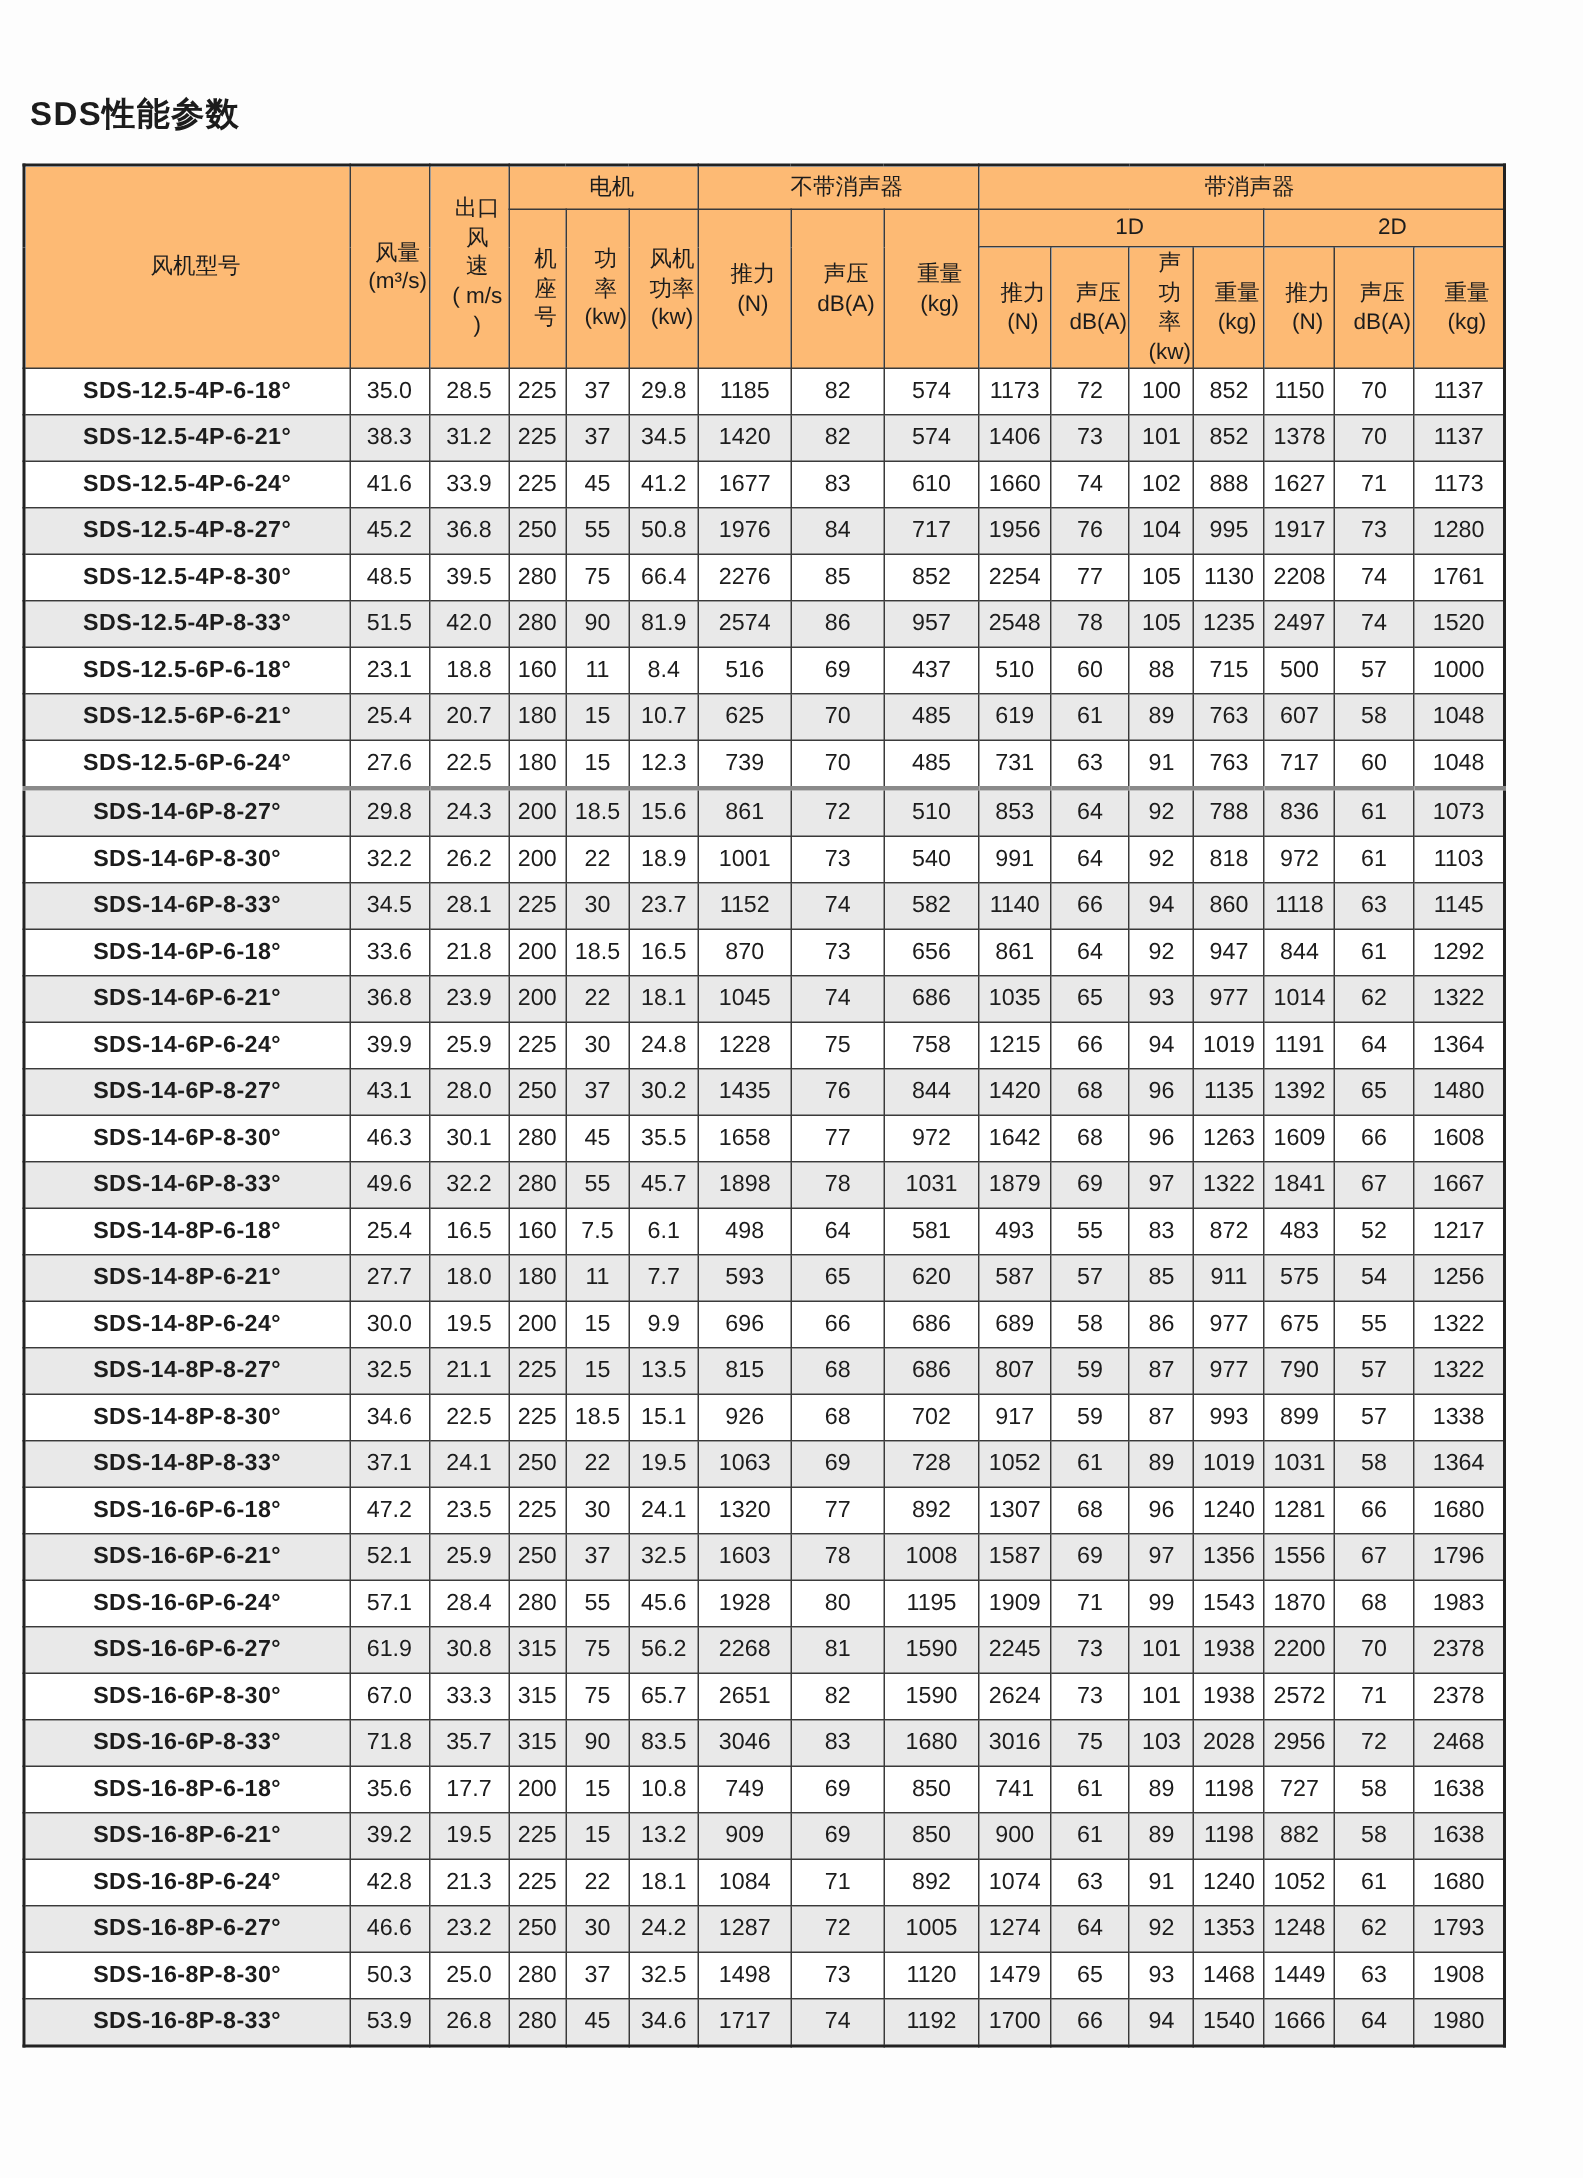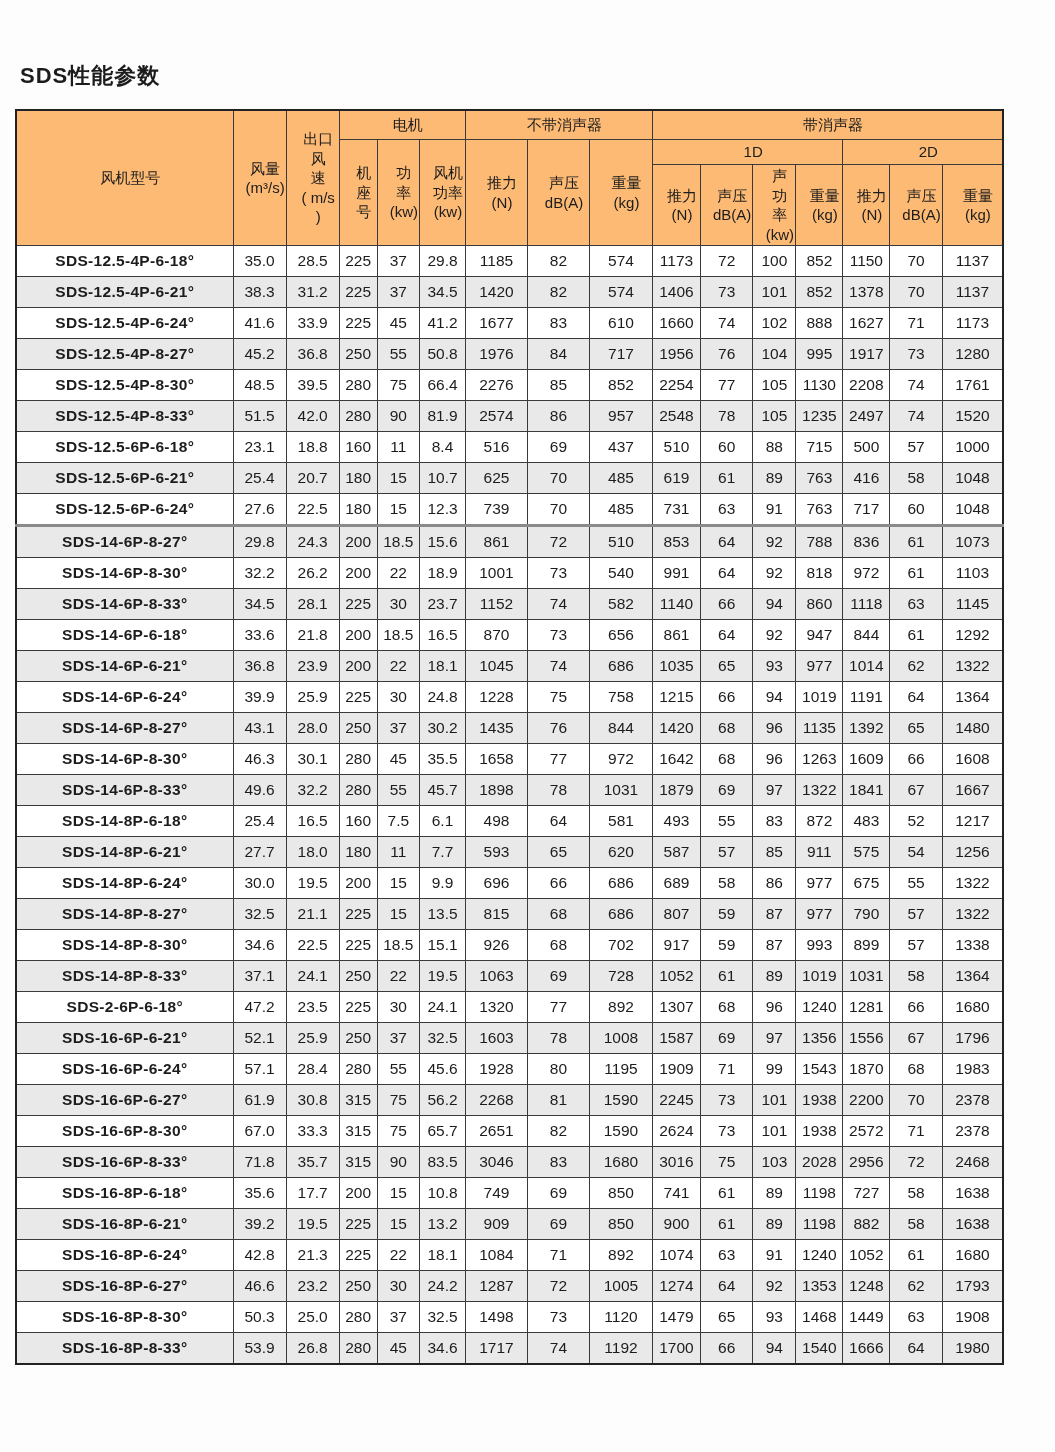--- a/index.html
+++ b/index.html
@@ -238,21 +238,21 @@
         <td>180</td>
         <td>15</td>
         <td>10.7</td>
         <td>625</td>
         <td>70</td>
         <td>485</td>
         <td>619</td>
         <td>61</td>
         <td>89</td>
         <td>763</td>
-        <td>416</td>
+        <td>607</td>
         <td>58</td>
         <td>1048</td>
       </tr>
       <tr>
         <td class="model">SDS-12.5-6P-6-24°</td>
         <td>27.6</td>
         <td>22.5</td>
         <td>180</td>
         <td>15</td>
         <td>12.3</td>
@@ -531,21 +531,21 @@
         <td>728</td>
         <td>1052</td>
         <td>61</td>
         <td>89</td>
         <td>1019</td>
         <td>1031</td>
         <td>58</td>
         <td>1364</td>
       </tr>
       <tr>
-        <td class="model">SDS-2-6P-6-18°</td>
+        <td class="model">SDS-16-6P-6-18°</td>
         <td>47.2</td>
         <td>23.5</td>
         <td>225</td>
         <td>30</td>
         <td>24.1</td>
         <td>1320</td>
         <td>77</td>
         <td>892</td>
         <td>1307</td>
         <td>68</td>

